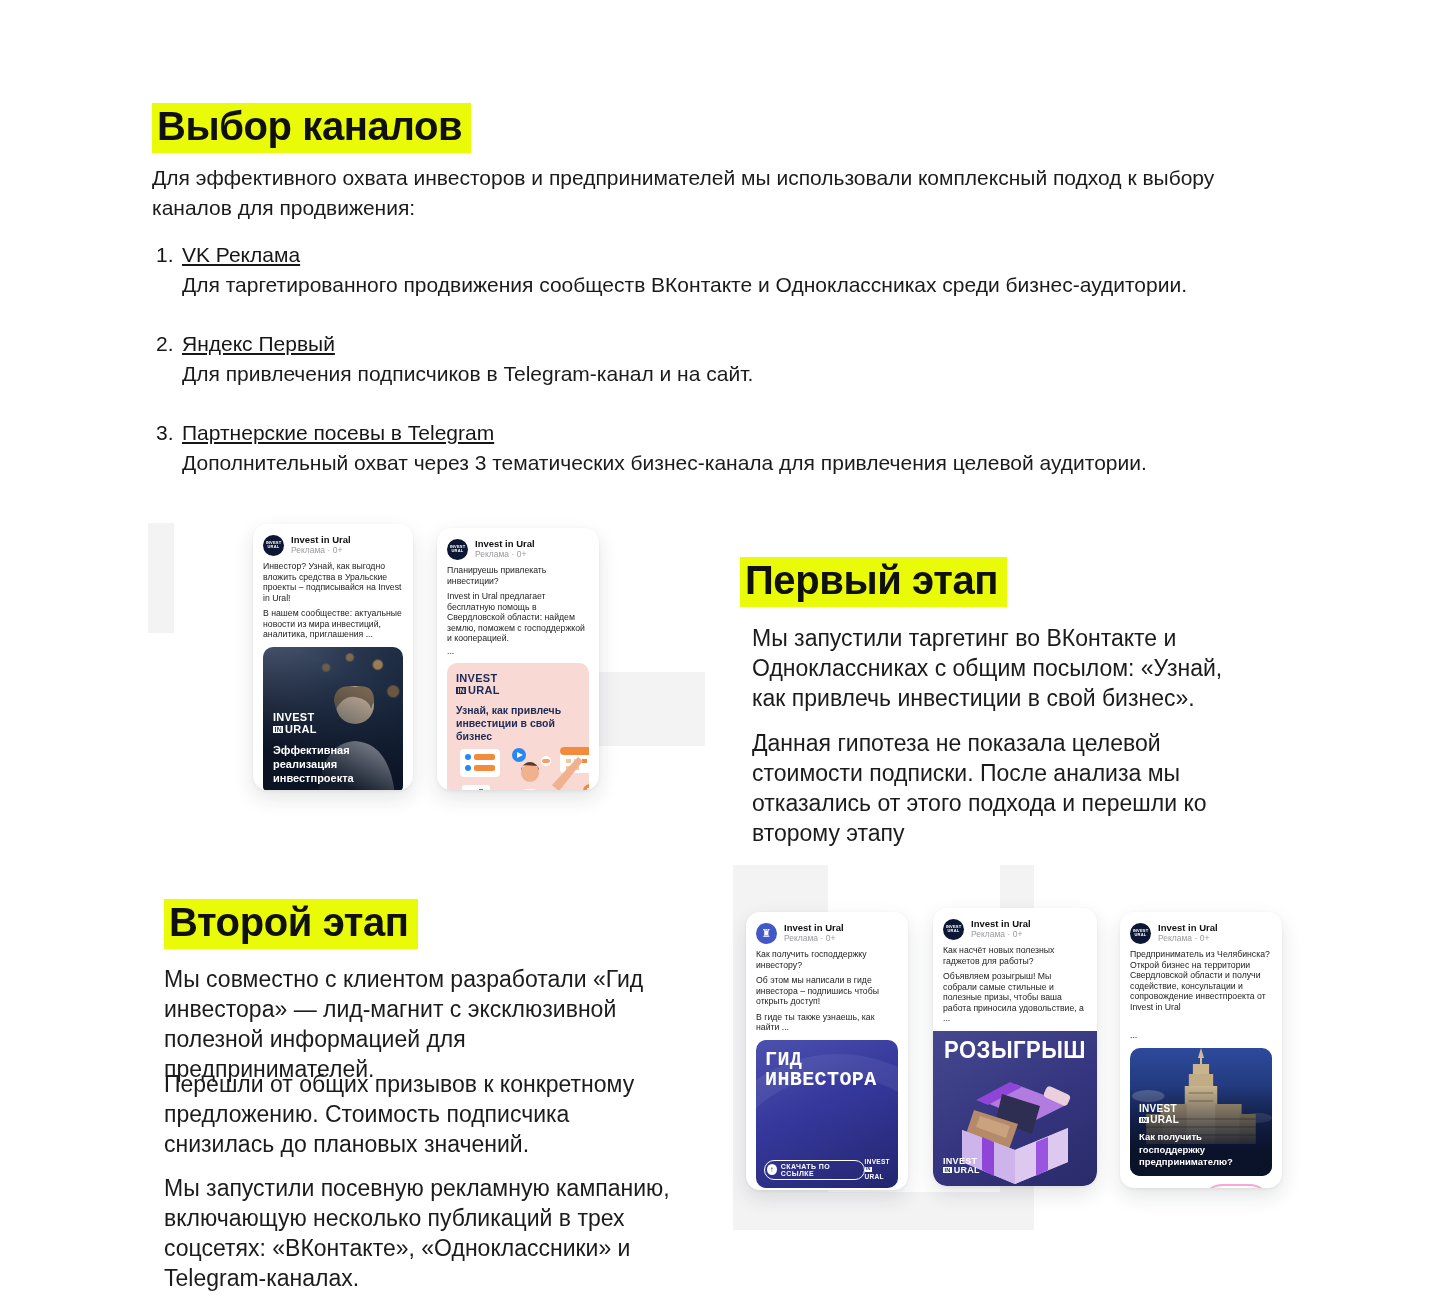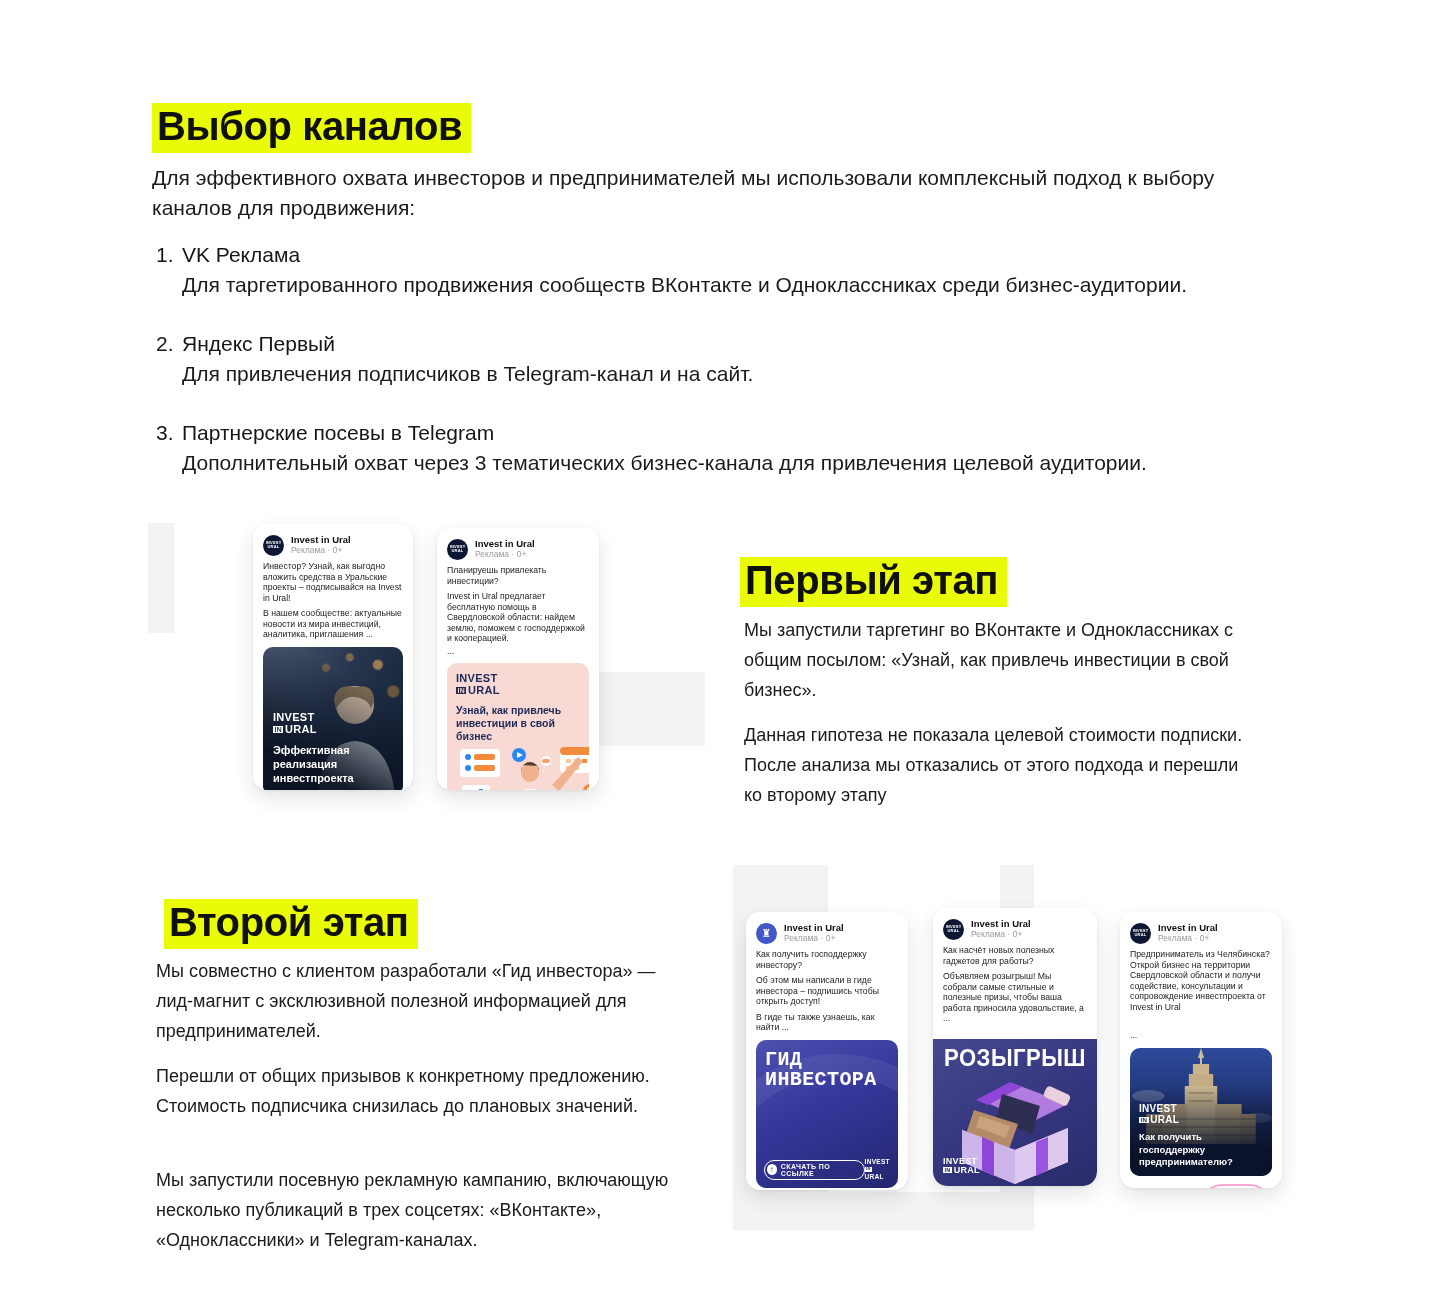--- a/index.html
+++ b/index.html
@@ -6,21 +6,21 @@
   .page{position:relative;width:1440px;height:1301px;background:#fff;overflow:hidden;
         font-family:"Liberation Sans","DejaVu Sans",sans-serif;color:#161616;}
   .abs{position:absolute;}
   
   .hl-head{display:inline-block;font-size:40px;font-weight:700;letter-spacing:-.4px;
            background:#e9fb06;padding:3px 9px 7px 5px;line-height:1.0;color:#101010;}
   .copy{font-size:21px;line-height:30px;color:#1b1b1b;margin:0;}
   .chan-list{list-style:none;margin:0;padding:0;}
   .chan-item{position:relative;padding-left:30px;margin-bottom:29px;}
   .chan-num{position:absolute;left:4px;top:0;font-size:21px;line-height:30px;}
-  .chan-title{font-size:21px;line-height:30px;}
+  .chan-title{font-size:21px;line-height:30px;text-decoration:underline;}
   .chan-desc{font-size:21px;line-height:30px;color:#1b1b1b;}
   
   .deco{position:absolute;background:#f3f3f4;z-index:0;}
   
   .card{position:absolute;z-index:2;background:#fff;border-radius:14px;
         box-shadow:0 8px 20px rgba(25,30,45,.12),0 1px 3px rgba(0,0,0,.06);
         padding:10px;box-sizing:border-box;display:flex;flex-direction:column;overflow:hidden;}
   .ad-head{display:flex;align-items:center;gap:7px;margin-bottom:5px;flex:none;}
   .avatar{flex:none;width:21px;height:21px;border-radius:50%;background:#0d1733;color:#fff;
           display:flex;flex-direction:column;align-items:center;justify-content:center;
@@ -60,34 +60,34 @@
   .img-guide .swoosh{position:absolute;width:240px;height:240px;border:22px solid rgba(255,255,255,.07);
                      border-radius:50%;left:-60px;bottom:-150px;}
   .guide-title{position:relative;color:#fff;font-weight:700;font-size:20px;line-height:1.02;letter-spacing:.4px;font-family:Liberation Mono, monospace;}
   .guide-bottom{position:absolute;left:8px;right:8px;bottom:8px;display:flex;align-items:flex-end;justify-content:space-between;}
   .cta-pill{display:inline-flex;align-items:center;gap:4px;border:1.4px solid #fff;border-radius:999px;
             color:#fff;font-size:7px;font-weight:700;letter-spacing:.4px;padding:2px 7px 2px 2px;cursor:pointer;background:transparent;font-family:inherit;}
   .cta-circ{width:11px;height:11px;border-radius:50%;background:#fff;color:#34379b;display:inline-flex;
             align-items:center;justify-content:center;font-size:8px;font-weight:700;}
   .img-guide .iul{font-size:6.5px;text-align:left;}
   
-  .img-gift{flex:1 1 auto;margin:10px -10px -10px;border-radius:0 0 14px 14px;
+  .img-gift{flex:1 1 auto;margin:2px -10px -10px;border-radius:0 0 14px 14px;
             background:linear-gradient(150deg,#45488f 0%,#34357e 55%,#2a2b69 100%);overflow:hidden;}
   .gift-title{color:#fff;text-align:center;font-weight:700;font-size:23px;letter-spacing:.5px;
               transform:scaleX(.96);margin-top:6px;white-space:nowrap;}
   .img-gift svg{position:absolute;left:50%;transform:translateX(-50%);bottom:-4px;}
   .img-gift .iul{position:absolute;left:10px;bottom:10px;font-size:9px;}
   
   .img-bldg{height:128px;background:linear-gradient(180deg,#2d4a9c 0%,#1a2d66 55%,#101d44 100%);}
   .img-bldg .shade{position:absolute;inset:0;background:linear-gradient(to top,rgba(10,18,40,.96) 18%,rgba(10,18,40,.4) 48%,transparent 70%);}
   .img-bldg .overlay{position:absolute;left:9px;right:8px;bottom:7px;}
   .img-bldg .iul{font-size:10px;}
   .bldg-caption{margin-top:6px;color:#fff;font-size:9.5px;font-weight:700;line-height:1.3;}
   
-  .stage-p{position:absolute;font-size:18px;line-height:30px;color:#1b1b1b;margin:4px;}
+  .stage-p{position:absolute;font-size:23px;line-height:30px;color:#1b1b1b;margin:12px;}
 </style>
 </head>
 <body>
 
 <div class="page">
 
   <h1 class="abs hl-head" style="left:152px;top:76px;">Выбор каналов</h1>
 
   <p class="abs copy" style="left:152px;top:163px;width:1068px;">Для эффективного охвата инвесторов и предпринимателей мы использовали комплексный подход к выбору каналов для продвижения:</p>
 

